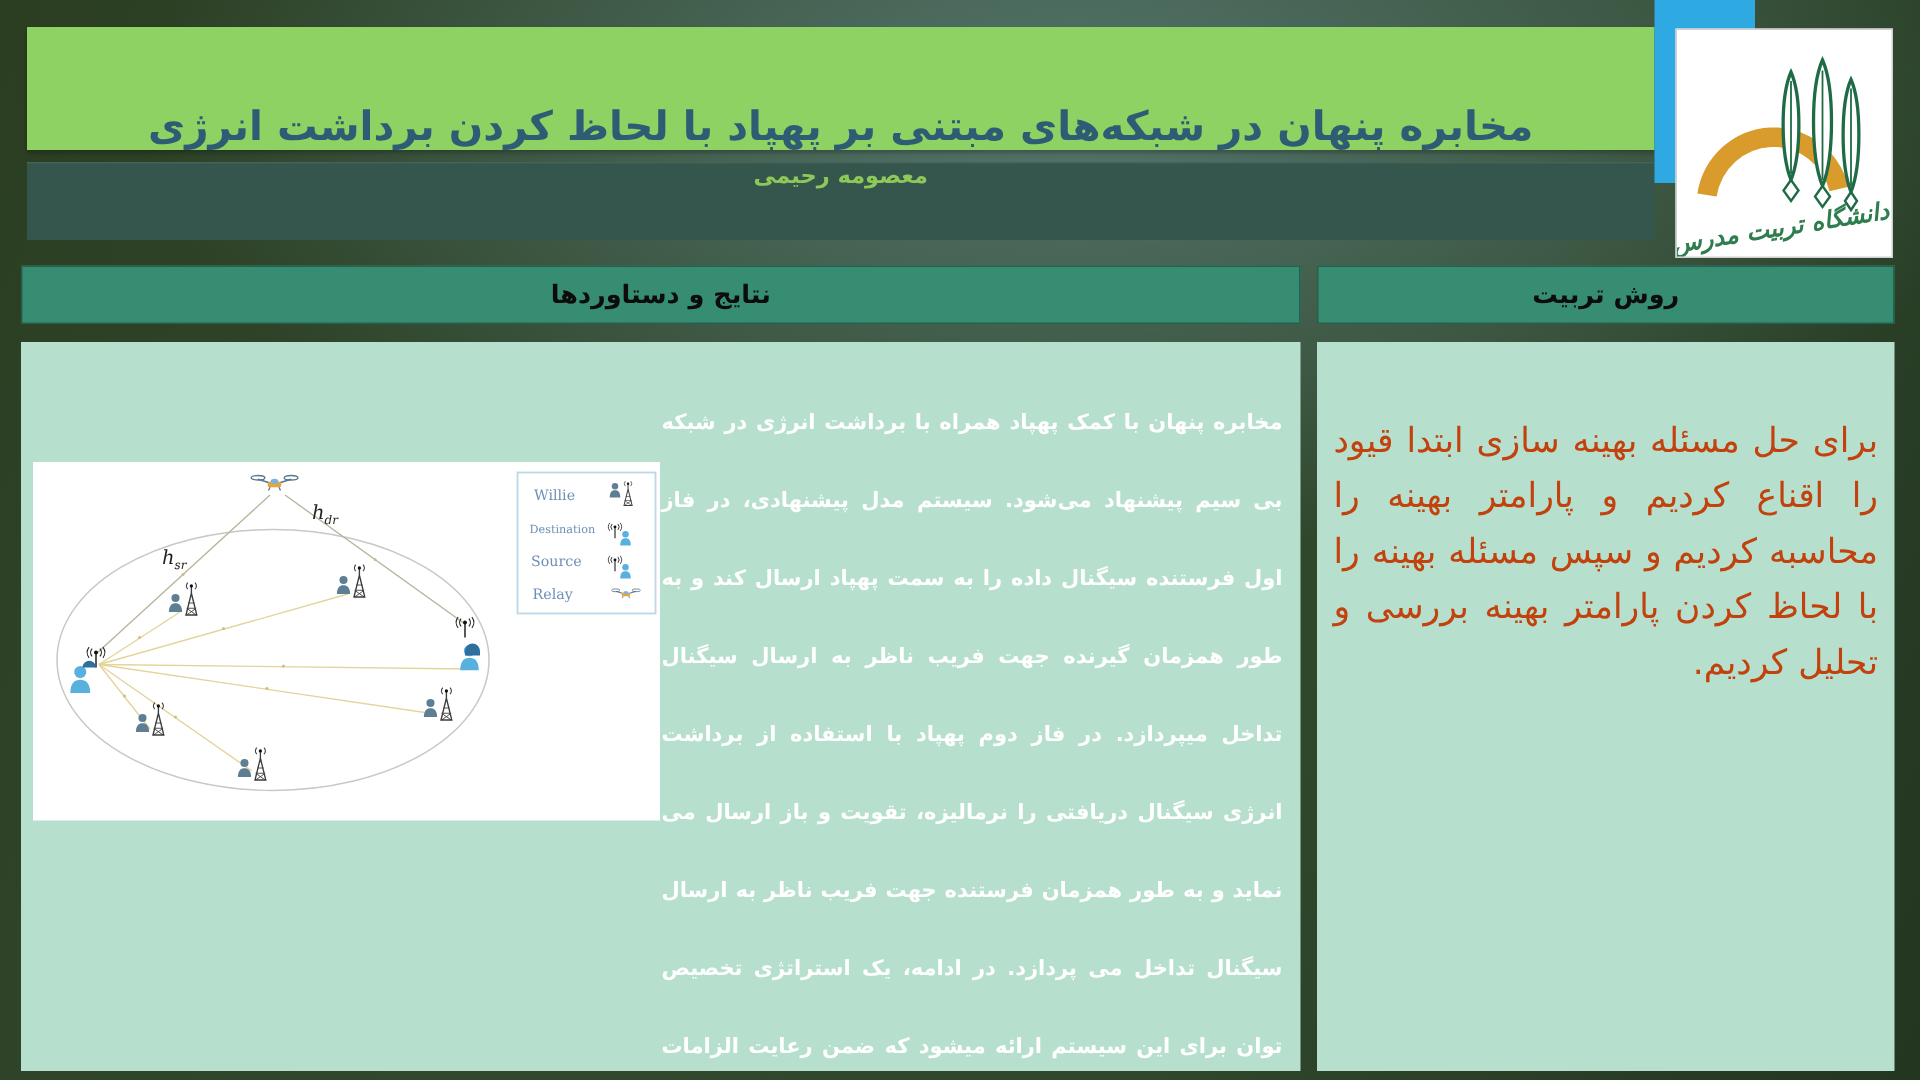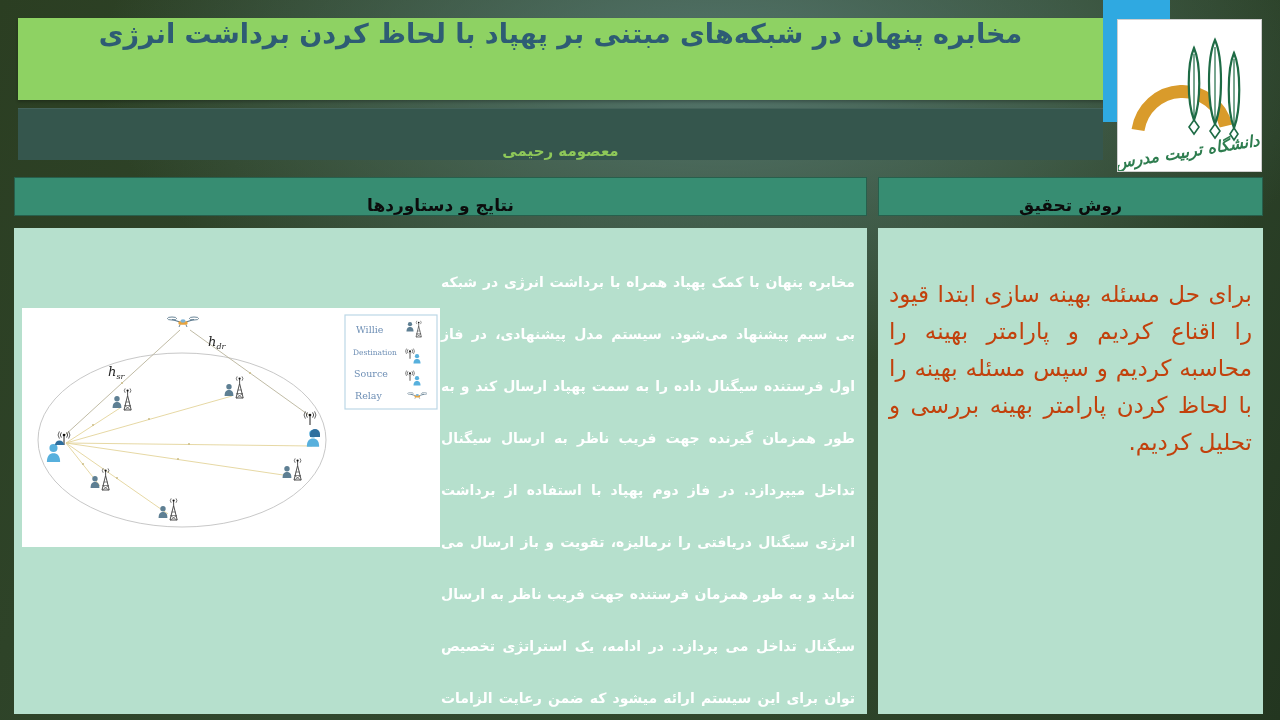--- a/index.html
+++ b/index.html
@@ -5,41 +5,41 @@
   html,body{margin:0;padding:0;}
   .slide{
     position:relative; width:1280px; height:720px; overflow:hidden;
     font-family:"DejaVu Sans",sans-serif;
     background:
       radial-gradient(1000px 480px at 56% 10%, rgba(86,120,112,0.95) 0%, rgba(86,120,112,0.0) 62%),
       linear-gradient(115deg,#2b3e22 0%,#31482e 38%,#30472c 68%,#233620 100%);
   }
   .title-bar{
     position:absolute; left:18px; top:18px; width:1085px; height:82px;
-    background:#8ed263; display:flex; align-items:flex-start; justify-content:center;
+    background:#8ed263; display:flex; align-items:flex-end; justify-content:center;
     box-shadow:0 2px 3px rgba(0,0,0,0.25);
   }
   .title-bar .title{
     color:#2e5c74; font-size:27px; font-weight:bold; direction:rtl; text-align:center;
   }
   .author-bar{
     position:absolute; left:18px; top:108px; width:1085px; height:52px;
-    background:#35564d; display:flex; align-items:flex-end; justify-content:center;
+    background:#35564d; display:flex; align-items:flex-start; justify-content:center;
     box-shadow:inset 0 1px 0 rgba(255,255,255,0.08);
   }
   .author-bar .author{ color:#8ec859; font-size:15px; font-weight:bold; direction:rtl;}
   .blue-accent{ position:absolute; left:1103px; top:0; width:67px; height:122px; background:#2fa9e1;}
   .logo-box{
     position:absolute; left:1117px; top:19px; width:145px; height:153px;
     background:#ffffff; border:1px solid #cfcfcf; box-sizing:border-box;
   }
   .panel-header{
     position:absolute; top:177px; height:39px; background:#378d72;
     border:1px solid #275f4c; box-sizing:border-box;
-    display:flex; align-items:flex-end; justify-content:center;
+    display:flex; align-items:center; justify-content:center;
   }
   .panel-header.left{ left:14px; width:853px;}
   .panel-header.right{ left:878px; width:385px;}
   .panel-header .hdr{ color:#0c0c0c; font-size:17px; font-weight:bold; direction:rtl;}
   .panel{
     position:absolute; top:228px; height:486px; background:#b6e0cd; overflow:hidden;
   }
   .panel.left{ left:14px; width:853px;}
   .panel.right{ left:878px; width:385px;}
   .diagram-box{
@@ -89,21 +89,21 @@
         <path d="M116,108 l-4,6 4,6 4,-6 Z" stroke-width="1.6"></path>
       </g>
       <text x="70" y="137" transform="rotate(-9 70 137)" text-anchor="middle" font-size="16" font-weight="bold" font-style="italic" fill="#2e7d4f">دانشگاه تربیت مدرس</text>
     </svg>
   </div>
 
   <div class="panel-header left">
     <div class="hdr">نتایج و دستاوردها</div>
   </div>
   <div class="panel-header right">
-    <div class="hdr">روش تحقیق</div>
+    <div class="hdr">روش تربیت</div>
   </div>
 
   <div class="panel left">
     <div class="left-body">مخابره پنهان با کمک پهپاد همراه با برداشت انرژی در شبکه بی سیم پیشنهاد می‌شود. سیستم مدل پیشنهادی، در فاز اول فرستنده سیگنال داده را به سمت پهپاد ارسال کند و به طور همزمان گیرنده جهت فریب ناظر به ارسال سیگنال تداخل میپردازد. در فاز دوم پهپاد با استفاده از برداشت انرژی سیگنال دریافتی را نرمالیزه، تقویت و باز ارسال می نماید و به طور همزمان فرستنده جهت فریب ناظر به ارسال سیگنال تداخل می پردازد. در ادامه، یک استراتژی تخصیص توان برای این سیستم ارائه میشود که ضمن رعایت الزامات مخابره پنهان در هر دو فاز، نرخ امن انتقال داده را به حداکثر میرساند</div>
 
     <div class="diagram-box">
       <svg width="418" height="239" viewBox="0 0 418 239">
         <defs>
           <g id="icon-tower">
             <path d="M0,16 L3.6,1.5 L7.2,16 Z" fill="none" stroke="#3d3d3d" stroke-width="0.9"></path>

